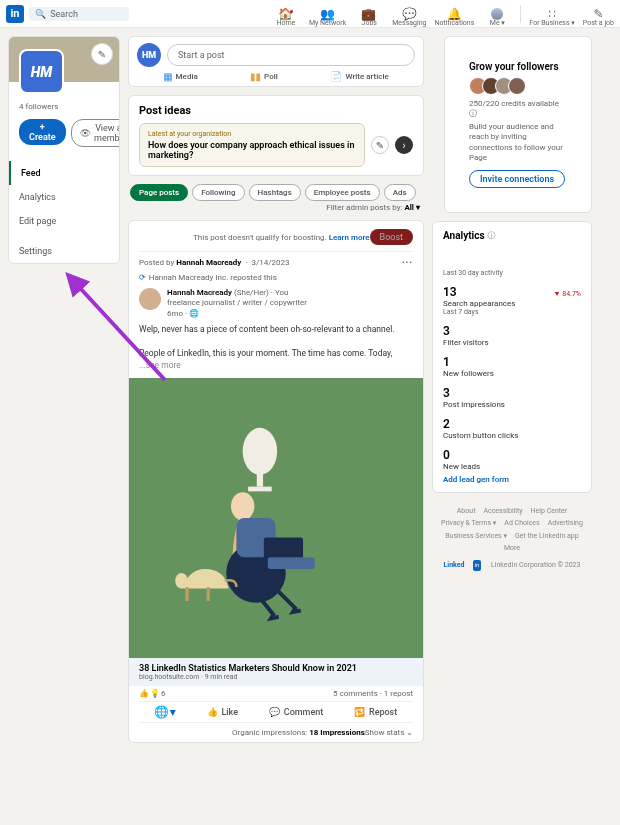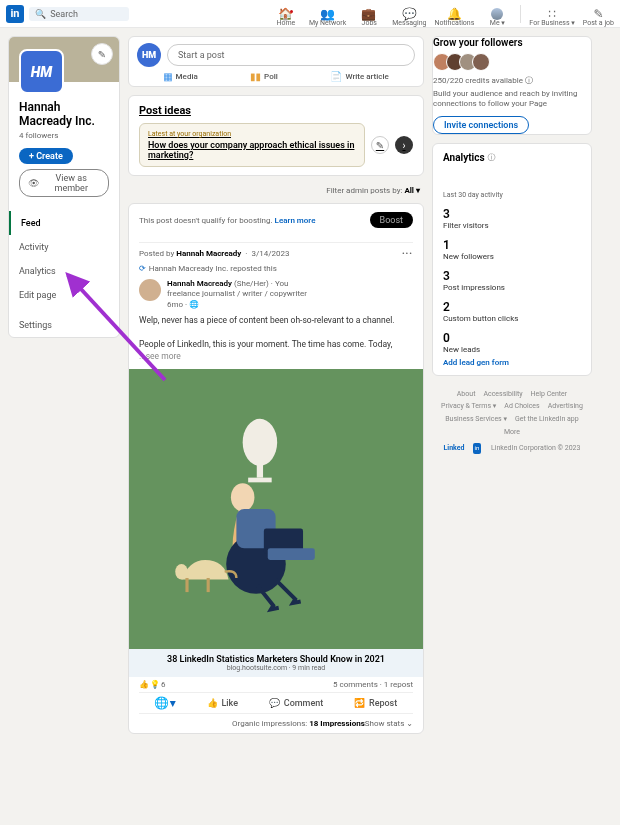--- a/index.html
+++ b/index.html
@@ -27,79 +27,79 @@
 .card { background: #fff; border-radius: 6px; border: 1px solid #e0e0e0; }
 
 
 .profile-card { padding: 0; overflow: hidden; }
 .cover { height: 45px; background: #bab39a; position: relative; }
 .hm-logo { width: 45px; height: 45px; border-radius: 8px; position: absolute; left: 10px; top: 12px; background:#3b6cd4; display:flex; align-items:center; justify-content:center; color:#fff; font-weight:900; font-size:14px; font-style:italic; border:2px solid #fff;}
 .pencil { position:absolute; right:6px; top:6px; width:22px; height:22px; border-radius:50%; background:#fff; display:flex; align-items:center; justify-content:center; font-size:10px; color:#666; border:1px solid #e0e0e0;}
 .pinfo { padding: 18px 10px 8px 10px; }
 .pname { font-size: 12px; font-weight: 600; line-height: 1.2; }
 .pfol { font-size: 8px; color: #666; margin-top: 2px; }
-.pbtns { padding: 0 10px 8px; display:flex; flex-direction:column; gap:5px;}
+.pbtns { padding: 0 10px 8px; display:flex; flex-direction:row; gap:5px;}
 .btn-blue { background: #0a66c2; color:#fff; border-radius: 12px; padding: 3px 10px; font-size: 9px; font-weight:600; border:none; align-self:flex-start;}
 .btn-out { background:#fff; border:1px solid #888; border-radius:12px; padding:3px 8px; font-size:9px; color:#555; align-self:flex-start; display:flex; align-items:center; gap:3px;}
 .lmenu { margin-top: 6px; }
 .lmenu-item { padding: 7px 10px; font-size: 9px; color: #555; cursor:pointer; position: relative;}
 .lmenu-item.active { border-left: 2px solid #057642; color:#000; font-weight:500;}
 .lmenu-sep { height: 6px; }
 
 
 .start-post { padding: 6px 8px 4px; }
 .sp-top { display:flex; align-items:center; gap:6px; }
 .sp-box { flex:1; border:1px solid #ccc; border-radius:14px; padding:5px 10px; font-size:9px; color:#666;}
 .sp-row { display:flex; justify-content:space-around; padding-top:4px;}
 .sp-item { display:flex; align-items:center; gap:3px; font-size:8px; color:#555; font-weight:500;}
 .sp-item .ic { font-size:10px; }
 .ic-blue{color:#378fe9;} .ic-org{color:#e7a33e;} .ic-red{color:#e16745;}
 
-.ideas { padding:8px 10px;text-decoration:underline;}
+.ideas { padding:8px 10px;}
 .ideas h3 { font-size:11px; margin-bottom:6px;}
 .idea-row { display:flex; align-items:center; gap:6px;}
 .idea-box { flex:1; border:1px solid #d6d0b8; background:#f8f5ec; border-radius:6px; padding:6px 8px;}
 .idea-tag { color:#996c00; font-size:7px;}
 .idea-q { font-size:9px; font-weight:600; margin-top:2px;}
 .idea-btn { width:18px;height:18px;border-radius:50%;border:1px solid #ccc;display:flex;align-items:center;justify-content:center;font-size:10px;color:#555;}
 .idea-next { width:18px;height:18px;border-radius:50%;background:#333;color:#fff;display:flex;align-items:center;justify-content:center;font-size:10px;}
 
 .pills-row { display:flex; gap:4px; flex-wrap:wrap; padding: 0 2px;}
 .pill { border-radius:12px; padding:3px 8px; font-size:8px; border:1px solid #aaa; background:#fff; color:#555; font-weight:500;}
 .pill.on { background:#057642; color:#fff; border-color:#057642;}
 .filter-row { font-size:8px; color:#666; text-align:right; padding:2px 4px 0; }
 .filter-row b { color:#000; }
 
 .post { padding:8px 10px 0; }
-.boost-bar { display:flex; justify-content:space-between; align-items:center; font-size:8px; color:#666; border-bottom:1px solid #eee; padding-bottom:14px; margin-bottom:6px;}
+.boost-bar { display:flex; justify-content:flex-end; align-items:center; font-size:8px; color:#666; border-bottom:1px solid #eee; padding-bottom:6px; margin-bottom:6px;}
 .boost-bar a{color:#0a66c2; font-weight:600;}
-.boost-btn{ background:#000000;border-radius:12px; padding:3px 10px; color:#aaa; font-size:9px;}
+.boost-btn{ background:#7f1d1d;border-radius:12px; padding:3px 10px; color:#aaa; font-size:9px;}
 .pby { display:flex; align-items:center; justify-content:space-between; font-size:8px; color:#666;}
 .pby b{color:#000;}
 .rept { font-size:8px; color:#666; margin-top:6px; display:flex; align-items:center; gap:3px;}
 .rept .mini{color:#0a66c2;}
 .auth { display:flex; gap:6px; margin-top:6px; }
 .av { width:22px;height:22px;border-radius:50%;background:#d0b090;}
 .auth-info { font-size:8px; color:#666; line-height:1.3;}
 .auth-info .nm{color:#000;font-weight:600;}
 .ptxt { font-size:8.5px; margin-top:5px; line-height:1.4; color:#333;}
 .see{color:#888;}
 .postimg { margin:6px -10px 0; height:280px; background:#65935e; display:flex; align-items:center; justify-content:center; position:relative;}
 .postimg svg { width: 80%; height: 90%;}
-.link-card { margin: 0 -10px; background:#edf3f8; padding:5px 10px;text-align:center;}
+.link-card { margin: 0 -10px; background:#edf3f8; padding:5px 10px;}
 .link-t { font-size:9px; font-weight:600;}
 .link-s { font-size:7px; color:#666;}
 .react-row { display:flex; justify-content:space-between; align-items:center; font-size:8px; color:#666; padding:3px 0; border-bottom:1px solid #eee;}
 .react-ico { display:flex; align-items:center; gap:1px;}
 .action-row { display:flex; justify-content:space-around; padding:3px 0; border-bottom:1px solid #eee;}
 .action-row .ab { display:flex; align-items:center; gap:3px; font-size:9px; color:#555; font-weight:500;}
 .stats-row { display:flex; justify-content:flex-end; font-size:8px; color:#666; padding:5px 0;}
 
 
-.grow { padding:0;}
+.grow { padding:24px;margin-left:12px;}
 .grow h3 { font-size:10px; font-weight:600; margin-bottom:5px;}
 .avs { display:flex; margin-bottom:4px;}
 .avs .a { width:18px;height:18px;border-radius:50%;border:1px solid #fff;margin-right:-5px;}
 .credits{font-size:8px;color:#666;}
 .grp{font-size:8px;color:#666;margin-top:3px;line-height:1.3;}
 .inv-btn{border:1px solid #0a66c2;color:#0a66c2;border-radius:12px;padding:3px 10px;font-size:9px;font-weight:600;margin-top:6px;display:inline-block;}
 .anly { padding:8px 10px;}
 .ahdr { display:flex; align-items:center; gap:3px;}
 .ahdr h3{font-size:10px;}
 .asub{font-size:7px;color:#666;margin-top:28px;}
@@ -167,33 +167,31 @@
 
 <div class="wrap">
 
 <div class="left">
   <div class="card profile-card">
     <div class="cover">
       <div class="hm-logo">HM</div>
       <div class="pencil">✎</div>
     </div>
     <div class="pinfo">
-      <div class="pname">Hannah Macready Inc.</div>
       <div class="pfol">4 followers</div>
     </div>
     <div class="pbtns">
       <button class="btn-blue">+ Create</button>
       <button class="btn-out">
             <span>👁</span>
             <span>View as member</span>
           </button>
     </div>
     <div class="lmenu">
       <div class="lmenu-item active">Feed</div>
-      <div class="lmenu-item">Activity</div>
       <div class="lmenu-item">Analytics</div>
       <div class="lmenu-item">Edit page</div>
       <div class="lmenu-sep"></div>
       <div class="lmenu-item">Settings</div>
     </div>
   </div>
 </div>
 
 <div class="mid">
   <div class="card start-post">
@@ -223,20 +221,27 @@
       <div class="idea-box">
         <div class="idea-tag">Latest at your organization</div>
         <div class="idea-q">How does your company approach ethical issues in marketing?</div>
       </div>
       <div class="idea-btn">✎</div>
       <div class="idea-next">›</div>
     </div>
   </div>
 
   <div>
+    <div class="pills-row">
+      <span class="pill on">Page posts</span>
+      <span class="pill">Following</span>
+      <span class="pill">Hashtags</span>
+      <span class="pill">Employee posts</span>
+      <span class="pill">Ads</span>
+    </div>
     <div class="filter-row"><span>Filter admin posts by:</span> <b>All ▾</b></div>
   </div>
 
   <div class="card post">
     <div class="boost-bar">
       <span><span>This post doesn't qualify for boosting.</span> <a>Learn more</a></span>
       <span class="boost-btn">Boost</span>
     </div>
     <div class="pby">
       <span><span>Posted by</span> <b>Hannah Macready</b> &nbsp;·&nbsp; <span>3/14/2023</span></span>
@@ -328,20 +333,28 @@
   </div>
   <div class="card anly">
     <div class="ahdr">
           <h3>Analytics</h3>
           <span style="font-size:8px;color:#888">ⓘ</span>
         </div>
     <div class="asub">Last 30 day activity</div>
     <div id="stats-container">
           <div class="stat">
             <div class="row1">
+              <span class="n">13</span>
+              <span class="chg">▼ 84.7%</span>
+            </div>
+            <div class="lbl">Search appearances</div>
+            <div class="sub">Last 7 days</div>
+          </div>
+          <div class="stat">
+            <div class="row1">
               <span class="n">3</span>
             </div>
             <div class="lbl">Filter visitors</div>
           </div>
           <div class="stat">
             <div class="row1">
               <span class="n">1</span>
             </div>
             <div class="lbl">New followers</div>
           </div>

